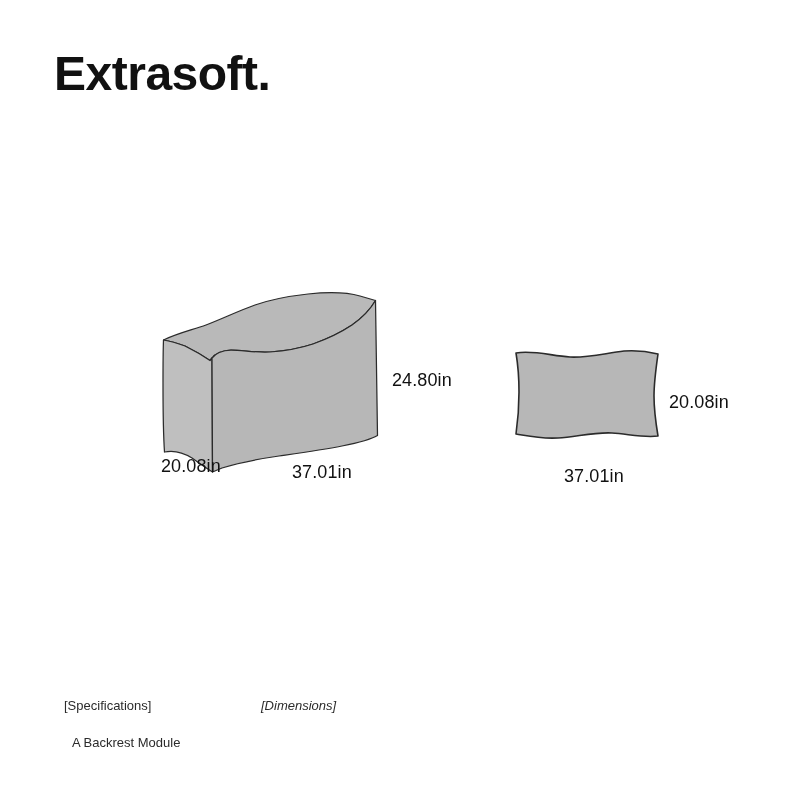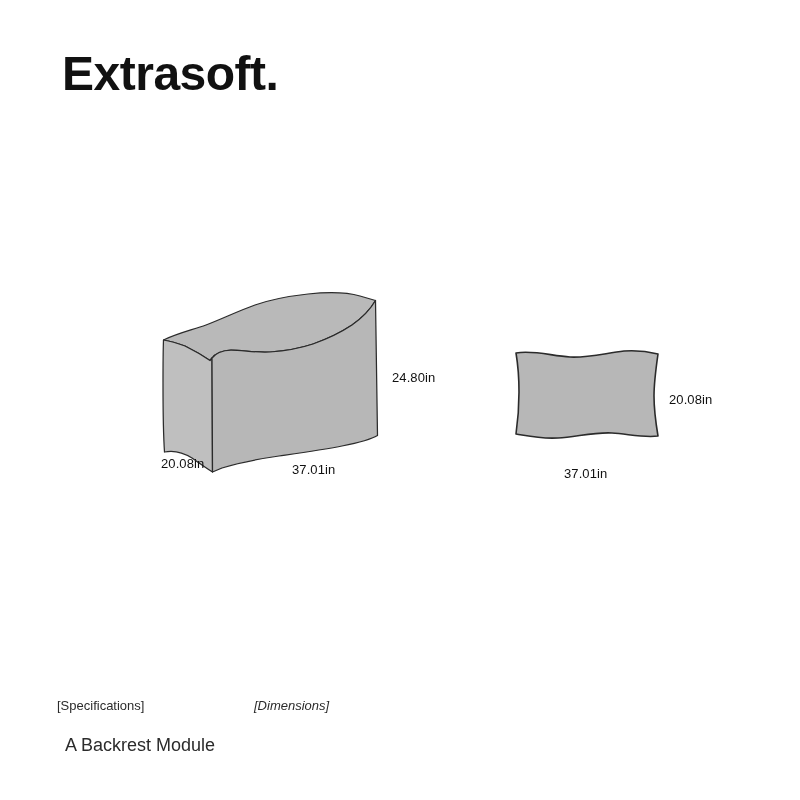--- a/index.html
+++ b/index.html
@@ -13,21 +13,21 @@
     position: relative;
     overflow: hidden;
     font-family: "Liberation Sans", sans-serif;
     color: #1a1a1a;
     -webkit-font-smoothing: antialiased;
   }
 
   
   .brand-title {
     position: absolute;
-    left: 62px;
+    left: 54px;
     top: 48px;
     font-size: 48px;
     font-weight: bold;
     letter-spacing: -0.5px;
     color: #111111;
     line-height: 1.1;
     white-space: nowrap;
   }
 
   
@@ -39,55 +39,55 @@
     height: 800px;
     pointer-events: none;
   }
   .drawing-stage svg {
     display: block;
   }
 
   
   .dim-label {
     position: absolute;
-    font-size: 13px;
+    font-size: 18px;
     font-weight: normal;
     color: #111111;
     white-space: nowrap;
     letter-spacing: 0.1px;
   }
   .dim-iso-height { left: 392px; top: 370px; }
   .dim-iso-depth  { left: 161px; top: 456px; }
   .dim-iso-width  { left: 292px; top: 462px; }
   .dim-plan-height{ left: 669px; top: 392px; }
   .dim-plan-width { left: 564px; top: 466px; }
 
   
   .specs-block {
     position: absolute;
-    left: 57px;
+    left: 64px;
     top: 698px;
     width: 420px;
   }
   .specs-row {
     display: flex;
     flex-direction: row;
     align-items: flex-start;
   }
   .specs-col-a { width: 197px; flex: 0 0 197px; }
   .specs-col-b { width: 220px; flex: 0 0 220px; font-style: italic; }
 
   .specs-heading {
     font-size: 13px;
     color: #2b2b2b;
     line-height: 1.2;
     white-space: nowrap;
   }
   .specs-value {
-    font-size: 18px;
+    font-size: 13px;
     color: #2b2b2b;
     line-height: 1.2;
     white-space: nowrap;
     margin-top: 21px;
   }
   .specs-value.indent { padding-left: 8px; }
 </style>
 </head>
 <body>
 

